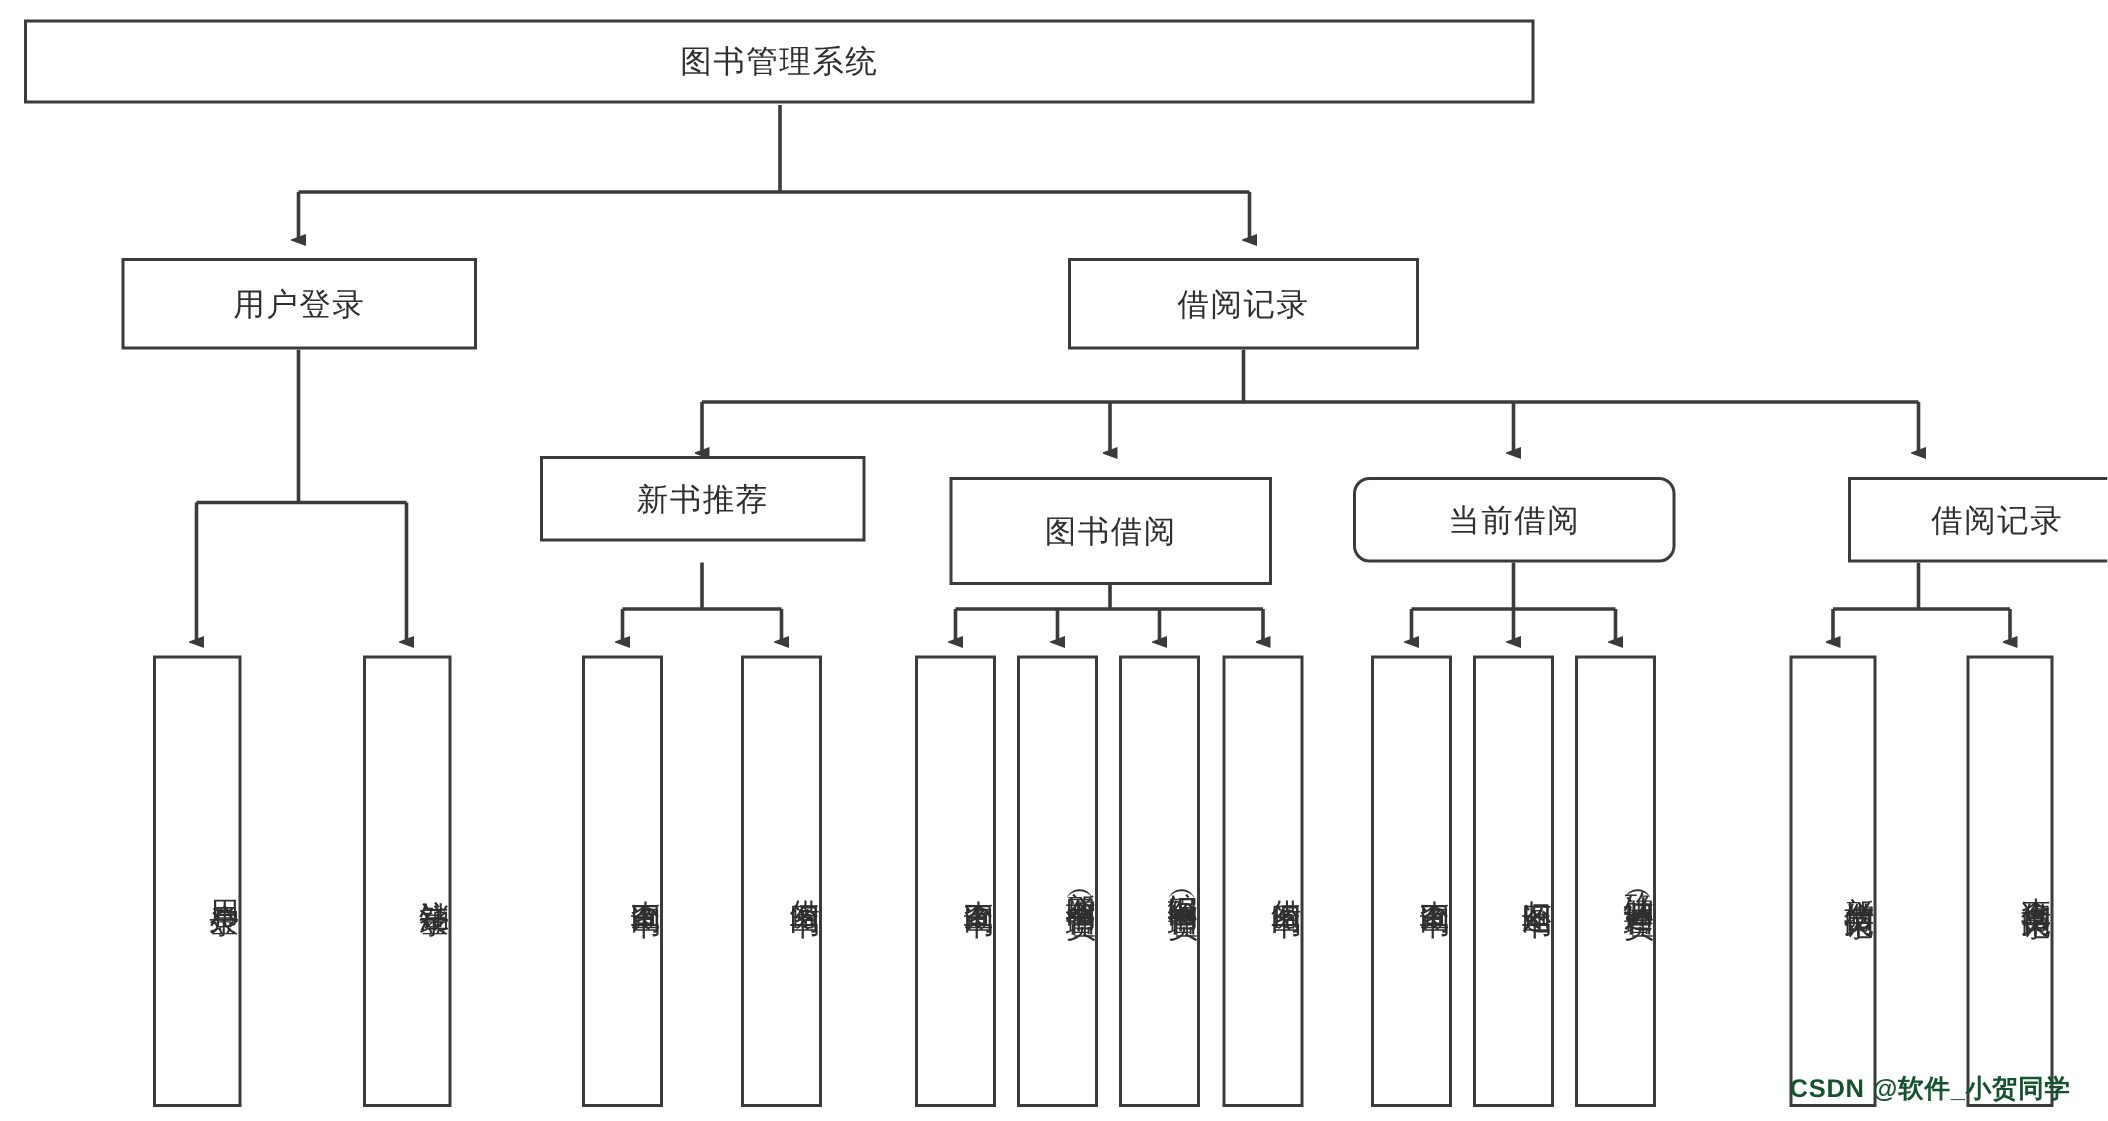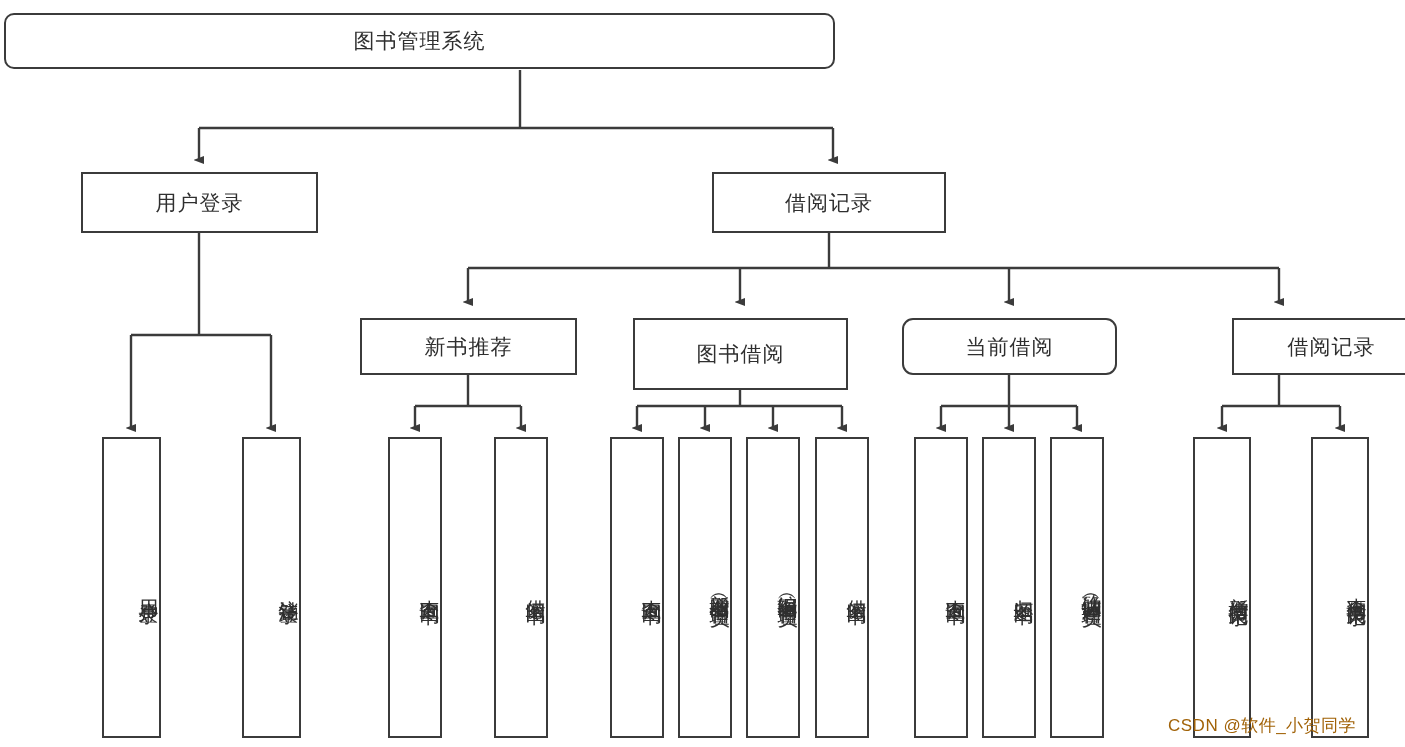--- a/index.html
+++ b/index.html
@@ -48,26 +48,27 @@
   #edges {
     position: absolute;
     left: 0;
     top: 0;
     width: 1405px;
     height: 747px;
     pointer-events: none;
   }
   #watermark {
     position: absolute;
-    left: 1168px;
+    left: 1193px;
     top: 714px;
     font-size: 17px;
-    color: #a16207;
+    color: #14532d;
     white-space: nowrap;
     letter-spacing: 0.5px;
+    font-weight: bold;
   }
 </style>
 </head>
 <body>
 
 <div id="canvas">
 
   <svg id="edges" viewBox="0 0 1405 747">
     <defs>
       <marker id="arrow" markerWidth="10" markerHeight="10" refX="5" refY="5" orient="auto" markerUnits="userSpaceOnUse">
@@ -111,32 +112,32 @@
       <path d="M1009,406 L1009,428" marker-end="url(#arrow)"></path>
       <path d="M1077,406 L1077,428" marker-end="url(#arrow)"></path>
 
       <path d="M1279,375 L1279,406"></path>
       <path d="M1222,406 L1340,406"></path>
       <path d="M1222,406 L1222,428" marker-end="url(#arrow)"></path>
       <path d="M1340,406 L1340,428" marker-end="url(#arrow)"></path>
     </g>
   </svg>
 
-  <div class="node h" style="left:4px; top:13px; width:831px; height:56px;border-radius:10px;">
+  <div class="node h" style="left:16px; top:13px; width:1007px; height:56px;">
     <span>图书管理系统</span>
   </div>
 
   <div class="node h" style="left:81px; top:172px; width:237px; height:61px;">
     <span>用户登录</span>
   </div>
   <div class="node h" style="left:712px; top:172px; width:234px; height:61px;">
     <span>借阅记录</span>
   </div>
 
-  <div class="node h" style="left:360px; top:318px; width:217px; height:57px;">
+  <div class="node h" style="left:360px; top:304px; width:217px; height:57px;">
     <span>新书推荐</span>
   </div>
   <div class="node h" style="left:633px; top:318px; width:215px; height:72px;">
     <span>图书借阅</span>
   </div>
   <div class="node h" style="left:902px; top:318px; width:215px; height:57px;border-radius:11px;">
     <span>当前借阅</span>
   </div>
   <div class="node h" style="left:1232px; top:318px; width:199px; height:57px;">
     <span>借阅记录</span>

